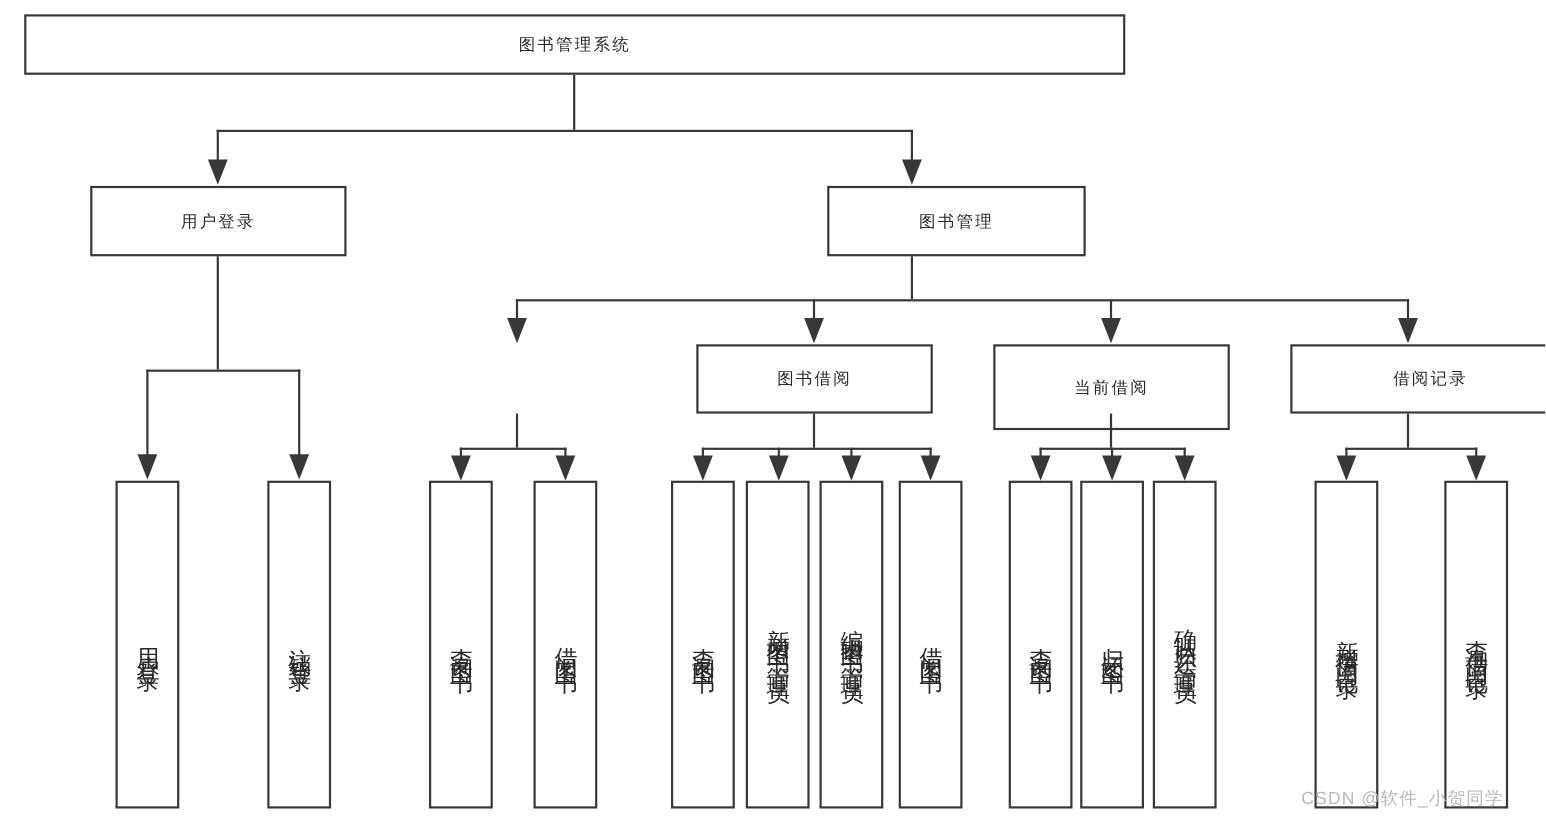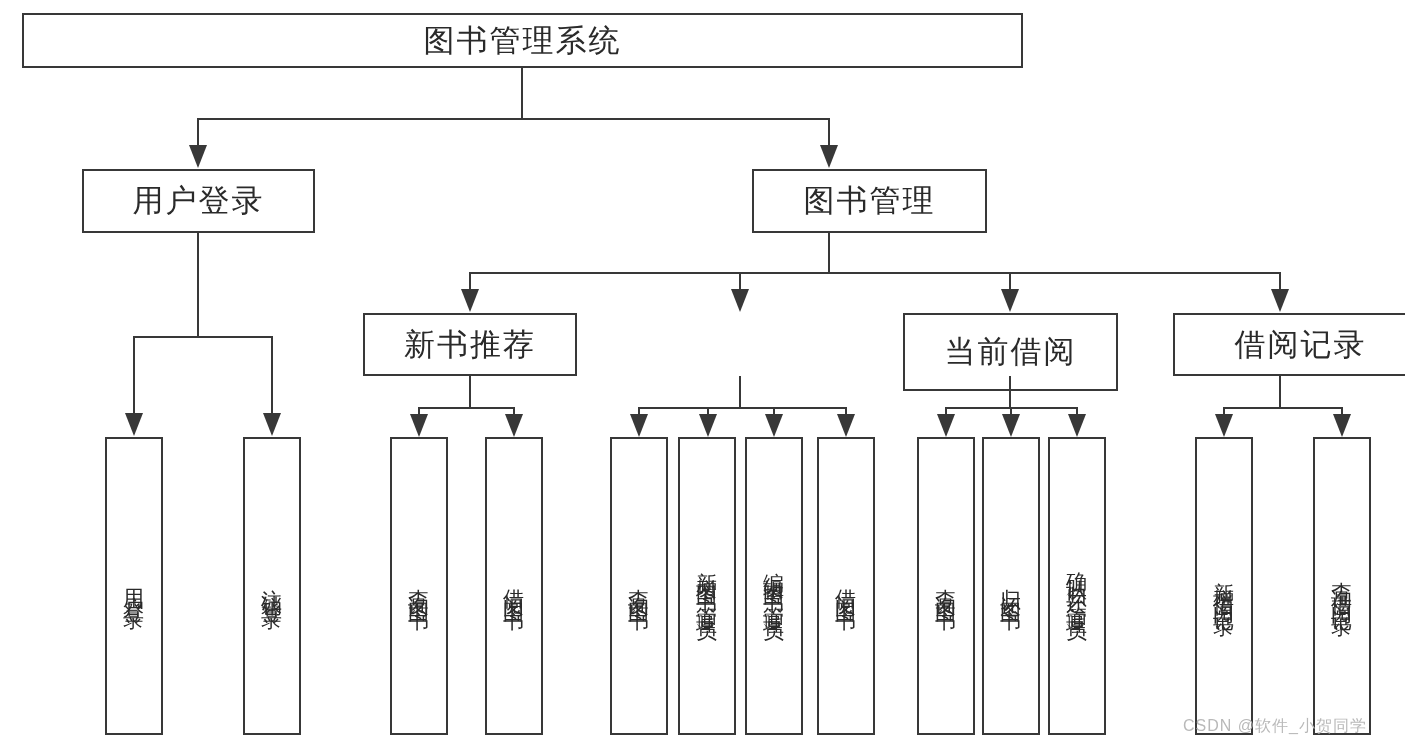--- a/index.html
+++ b/index.html
@@ -6,21 +6,21 @@
   .stage {
     position:relative; width:1405px; height:747px; background:#ffffff;
     font-family:"Liberation Sans", sans-serif; overflow:hidden;
   }
   .box {
     position:absolute; box-sizing:border-box; background:#ffffff;
     border:2.5px solid #383838; color:#2a2a2a;
     display:flex; align-items:center; justify-content:center;
     text-align:center;
   }
-  .h-text { font-size:31px; letter-spacing:2px; }
+  .h-text { font-size:15px; letter-spacing:2px; }
   .v-label {
     writing-mode:vertical-rl; text-orientation:mixed;
     font-size:21px; letter-spacing:7px; line-height:1; color:#2a2a2a;
   }
   .line { position:absolute; background:#383838; }
   .vline { width:2px; }
   .hline { height:2px; }
   .arrow {
     position:absolute; width:0; height:0;
     border-left:9px solid transparent; border-right:9px solid transparent;
@@ -71,22 +71,22 @@
     <div class="line vline" style="left:469px; top:272px; height:20px;"></div>
     <div class="arrow" style="left:461px; top:289px;"></div>
     <div class="line vline" style="left:739px; top:272px; height:20px;"></div>
     <div class="arrow" style="left:731px; top:289px;"></div>
     <div class="line vline" style="left:1009px; top:272px; height:20px;"></div>
     <div class="arrow" style="left:1001px; top:289px;"></div>
     <div class="line vline" style="left:1279px; top:272px; height:20px;"></div>
     <div class="arrow" style="left:1271px; top:289px;"></div>
   </div>
 
-  <div class="box h-text" style="left:363px; top:313px; width:214px; height:63px;">
-    <span>新书推荐</span>
+  <div class="box h-text" style="left:633px; top:313px; width:215px; height:63px;">
+    <span>图书借阅</span>
   </div>
   <div class="box h-text" style="left:903px; top:313px; width:215px; height:78px;">
     <span>当前借阅</span>
   </div>
   <div class="box h-text" style="left:1173px; top:313px; width:255px; height:63px;">
     <span>借阅记录</span>
   </div>
 
   <div>
     <div class="line vline" style="left:469px; top:376px; height:31px;"></div>

